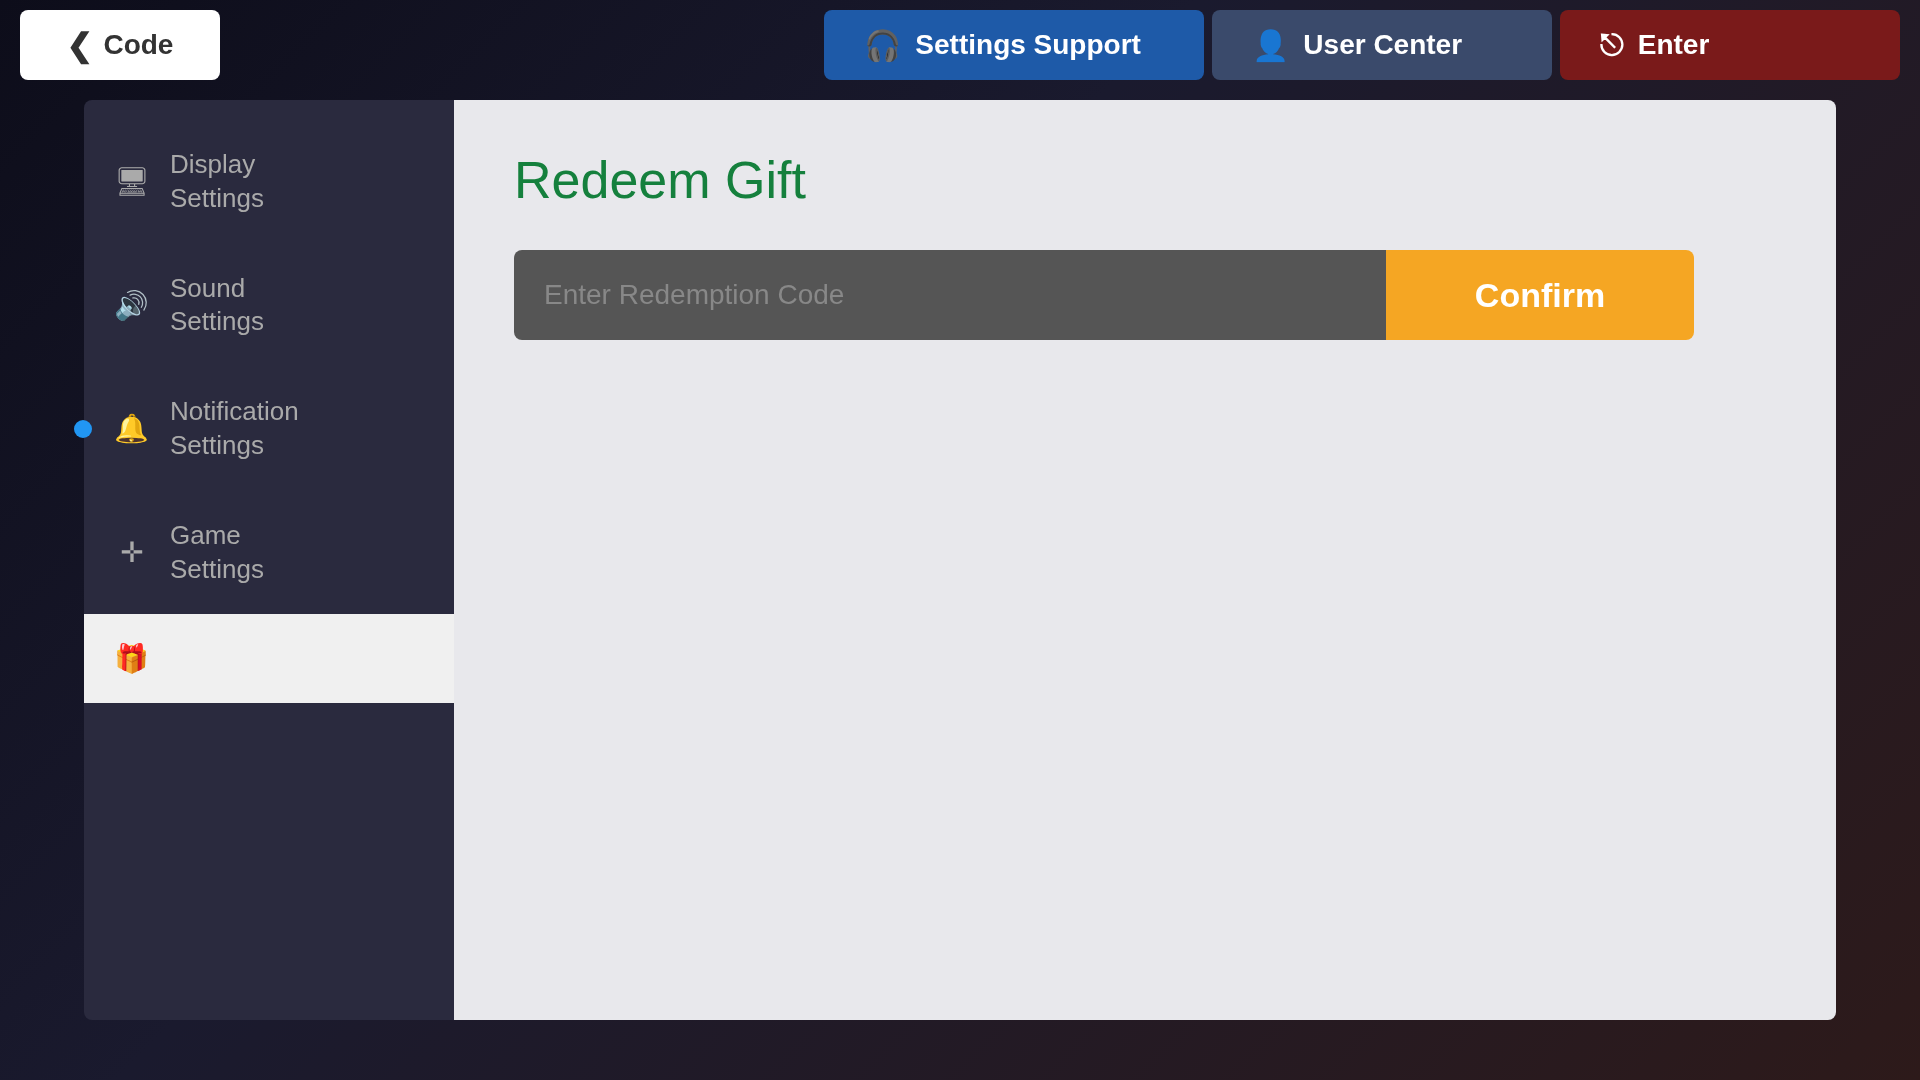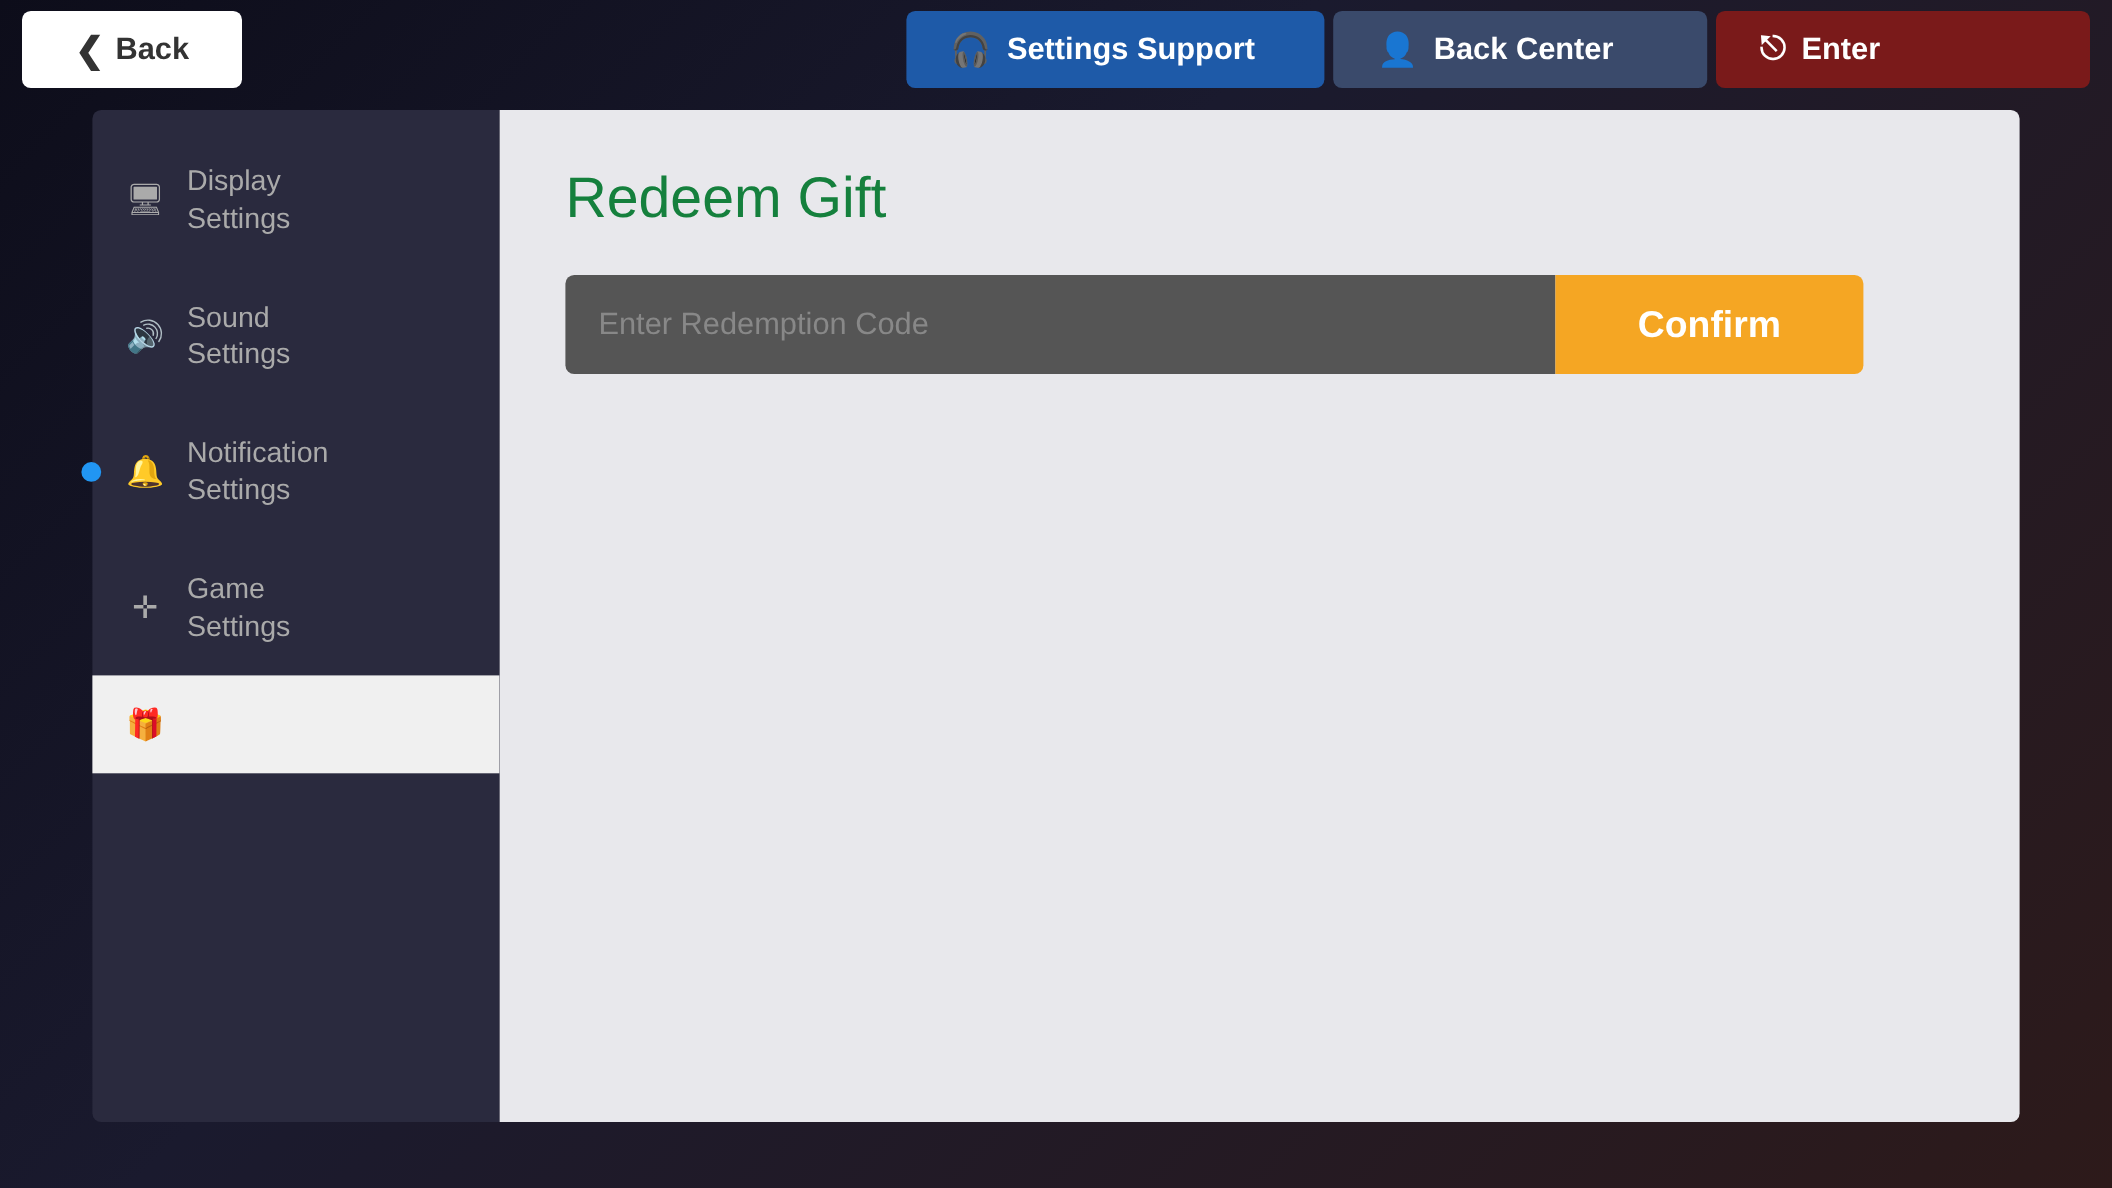--- a/index.html
+++ b/index.html
@@ -193,52 +193,52 @@
       font-size: 28px;
       color: #aaa;
       outline: none;
     }
 
     .redemption-input::placeholder {
       color: #888;
     }
 
     .confirm-btn {
-      width: 280px;
+      width: 308px;
       height: 90px;
       background: #f5a623;
       border: none;
       border-radius: 0 8px 8px 0;
       font-size: 34px;
       font-weight: 600;
       color: white;
       cursor: pointer;
     }
   </style>
 </head>
 <body>
 
 <div class="bg-overlay"></div>
 
 <div class="header">
   <button class="back-btn">
     <span class="back-chevron">❮</span>
-    <span>Back</span>
+    <span>Code</span>
   </button>
 
   <div class="header-spacer"></div>
 
   <div class="header-nav">
     <button class="nav-btn customer-support">
       <span class="nav-icon">🎧</span>
       <span>Settings Support</span>
     </button>
     <button class="nav-btn user-center">
       <span class="nav-icon">👤</span>
-      <span>Back Center</span>
+      <span>User Center</span>
     </button>
     <button class="nav-btn logout">
       <span class="nav-icon">⎋</span>
       <span>Enter</span>
     </button>
   </div>
 </div>
 
 <div class="main-container">
 

